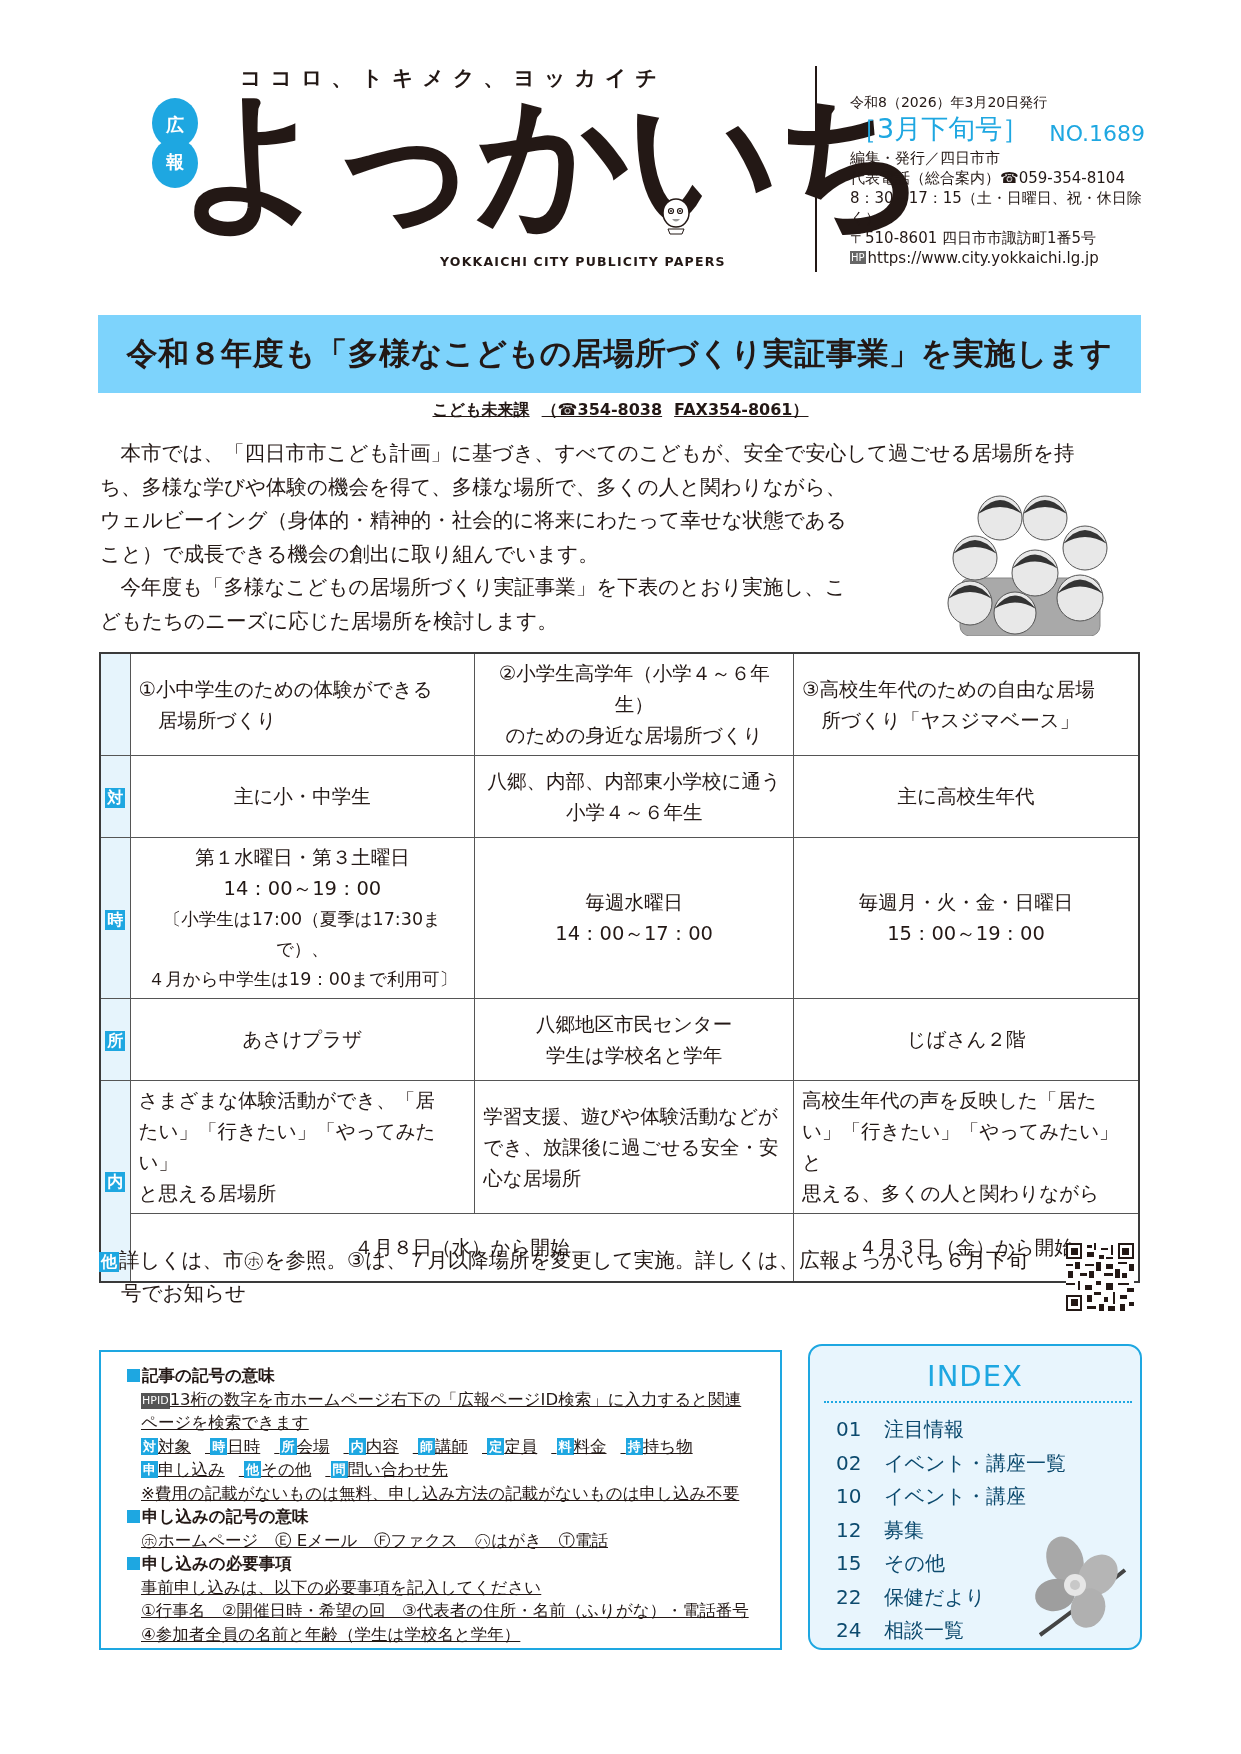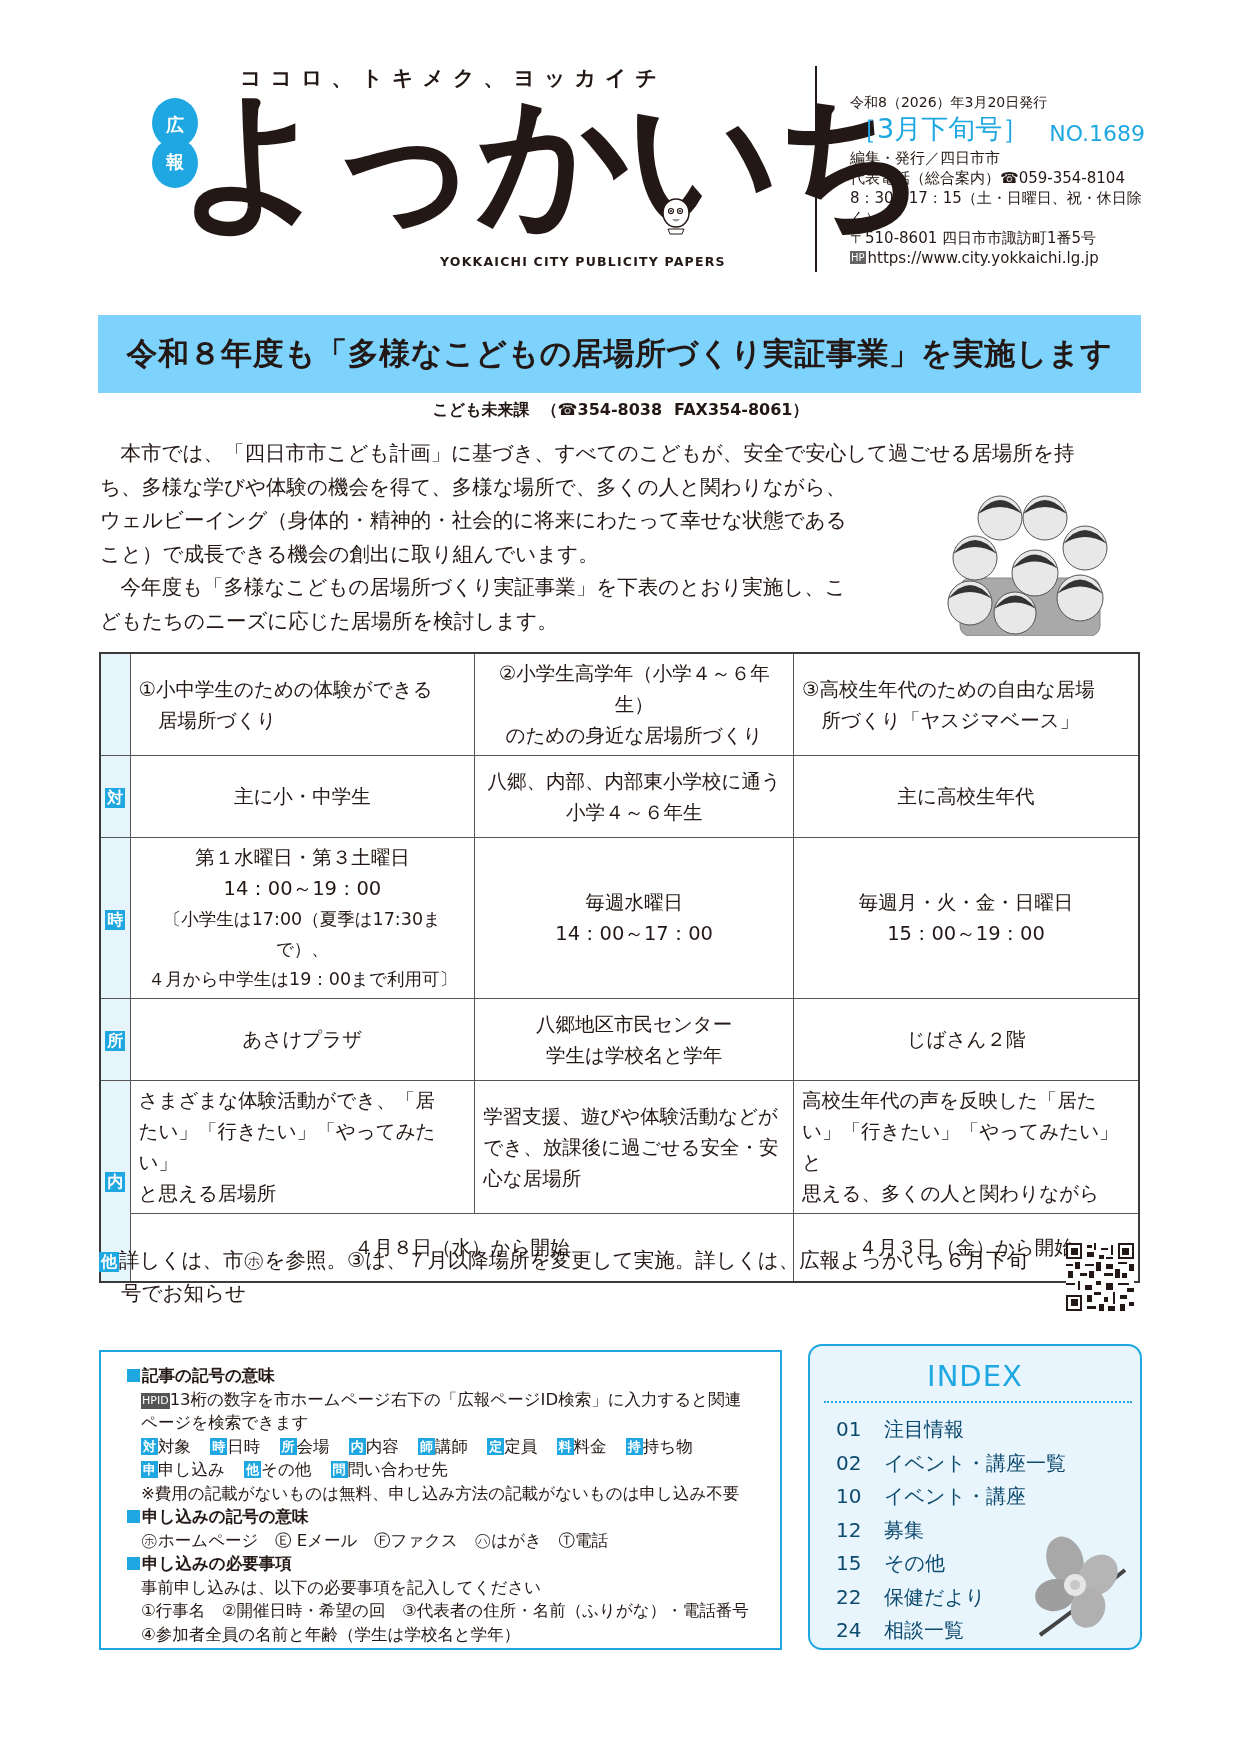--- a/index.html
+++ b/index.html
@@ -22,21 +22,21 @@
   .pubinfo { position: absolute; left: 850px; top: 92px; width: 320px; font-size: 15px; line-height: 20px; color: #231815; }
   .pubinfo .pubdate { font-size: 14px; }
   .pubinfo .issue { display: flex; align-items: flex-end; color: #1ea7e1; margin: 2px 0 4px; }
   .pubinfo .issue .issue-name { font-size: 27px; letter-spacing: 0px; line-height: 30px; }
   .pubinfo .issue .issue-no { font-size: 22px; margin-left: 20px; }
   .pubinfo .hp-badge { display: inline-block; background: #666; color: #fff; font-size: 10px; line-height: 13px; padding: 0 1px; margin-right: 2px; vertical-align: 2px; }
 
   
   .article-title { position: absolute; left: 98px; top: 315px; width: 1043px; height: 78px; background: #7dd3fc; display: flex; align-items: center; justify-content: center; }
   .article-title h1 { font-size: 31px; font-weight: bold; color: #231815; letter-spacing: 0.5px; }
-  .contact { position: absolute; left: 0; top: 400px; width: 1241px; text-align: center; font-size: 16px; font-weight: bold; }
+  .contact { position: absolute; left: 0; top: 400px; width: 1241px; text-align: center; font-size: 16px; font-weight: bold; text-decoration: underline; }
   .contact span { margin: 0 6px; }
 
   .body-text { position: absolute; left: 100px; top: 437px; width: 1050px; font-size: 20.5px; line-height: 33.5px; color: #231815; }
   .body-text p { text-indent: 1em; }
   .body-text .line { display: block; }
   .kids-illustration { position: absolute; left: 930px; top: 478px; width: 200px; height: 158px; }
 
   
   .program-table { position: absolute; left: 99px; top: 652px; width: 1041px; border-collapse: collapse; border: 2px solid #3a3a3a; font-size: 19.5px; color: #231815; }
   .program-table td { border: 1.5px solid #555; text-align: center; vertical-align: middle; line-height: 31px; padding: 4px 8px; }
@@ -53,21 +53,21 @@
 
   
   .note { position: absolute; left: 99px; top: 1244px; width: 950px; font-size: 20.5px; line-height: 33px; }
   .note .indent { padding-left: 22px; display: block; }
   .qr { position: absolute; left: 1066px; top: 1243px; width: 68px; height: 68px; }
 
   
   .legend-box { position: absolute; left: 99px; top: 1350px; width: 683px; height: 300px; border: 2px solid #1ea7e1; padding: 12px 14px 0 26px; font-size: 16.5px; line-height: 23.5px; color: #231815; }
   .legend-box .sec-title { font-weight: bold; }
   .legend-box .sec-title::before { content: ""; display: inline-block; width: 13px; height: 13px; background: #1ea7e1; margin-right: 2px; vertical-align: -1px; }
-  .legend-box .item { padding-left: 14px; }
+  .legend-box .item { padding-left: 14px; text-decoration: underline; }
   .legend-box .sym { font-size: 13px; line-height: 17px; width: 17px; vertical-align: 1px; font-weight: bold; }
   .legend-box .syms span.pair { margin-right: 14px; }
   .hpid { display: inline-block; background: #555; color: #fff; font-size: 11px; line-height: 16px; padding: 0 1px; vertical-align: 1px; }
 
   
   .index-box { position: absolute; left: 808px; top: 1344px; width: 334px; height: 306px; background: #e8f5fd; border: 2px solid #1ea7e1; border-radius: 14px; }
   .index-box .index-title { text-align: center; color: #1ea7e1; font-size: 29px; letter-spacing: 1px; margin-top: 13px; height: 40px; }
   .index-box .dots { margin: 2px 8px 0 14px; border-top: 2px dotted #1ea7e1; }
   .index-box ul { list-style: none; margin-top: 10px; padding-left: 26px; font-size: 20px; line-height: 33.5px; color: #0c4a6e; }
   .index-box li .num { display: inline-block; width: 48px; }

